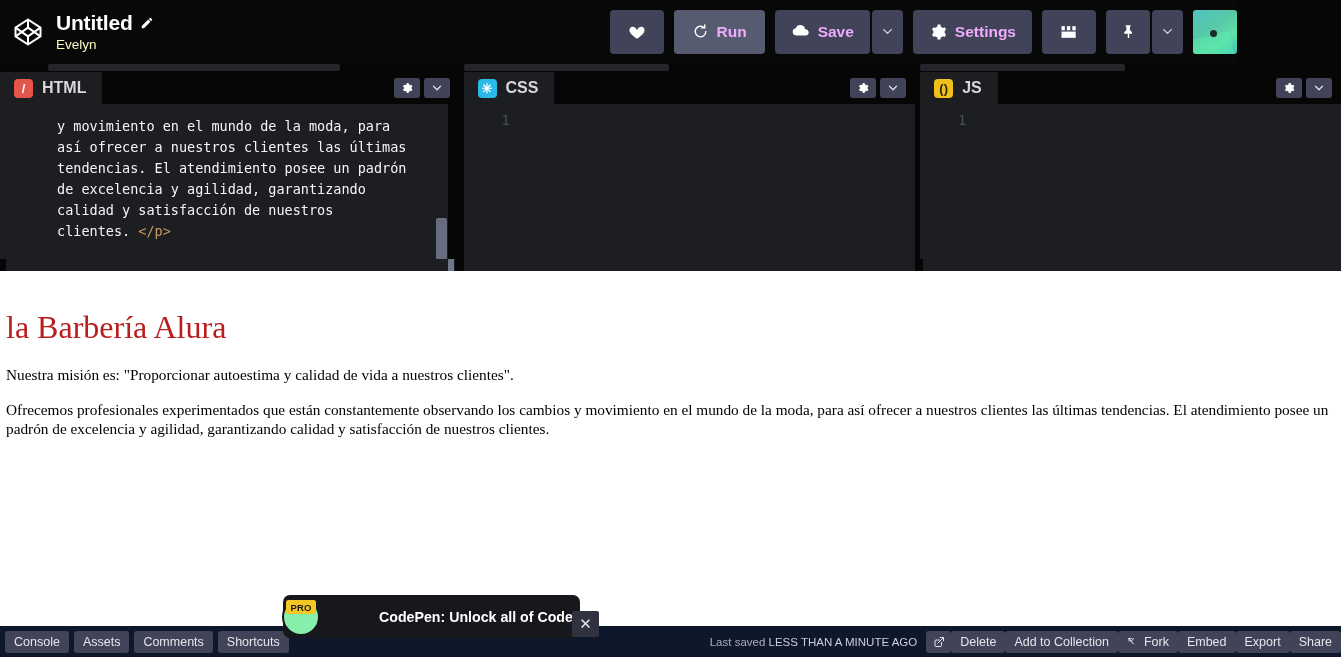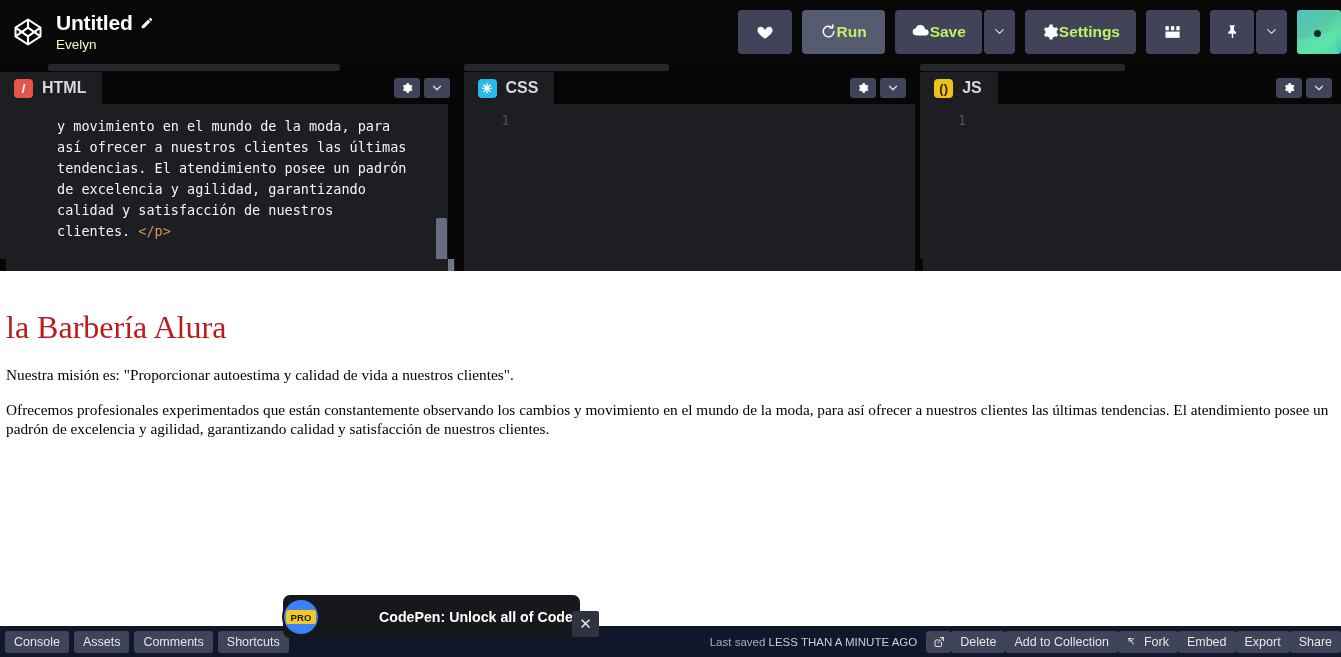--- a/index.html
+++ b/index.html
@@ -6,44 +6,44 @@
   html, body {
     width: 1341px; height: 657px;
     background: #060606;
     font-family: "Liberation Sans", sans-serif;
     overflow: hidden;
   }
   .app { position: relative; width: 1341px; height: 657px; background: #060606; }
 
   
   .header {
-    position: absolute; top: 0; left: 0; width: 1341px; height: 63px;
+    position: absolute; top: 0; left: 0; width: 1237px; height: 63px;
     background: #080808;
     display: flex; align-items: center;
   }
   .logo-wrap { width: 48px; display: flex; justify-content: center; align-items: center; margin-left: 4px; }
   .logo-svg { width: 30px; height: 30px; }
   .title-block { display: flex; flex-direction: column; justify-content: center; margin-left: 4px; }
   .pen-title-row { display: flex; align-items: center; gap: 7px; }
   .pen-title {
     color: #ffffff; font-size: 21px; font-weight: bold; line-height: 24px;
     letter-spacing: -0.2px;
   }
   .pencil-icon { display: inline-flex; width: 14px; height: 14px; color: #fff; }
   .pen-author { color: #fef9c3; font-size: 13.5px; line-height: 17px; margin-top: 1px; }
 
   .header-actions {
     margin-left: auto; display: flex; align-items: center; gap: 10px;
     padding-right: 0px; height: 100%;
   }
   .btn {
-    background: #414458; color: #bef264;
+    background: #414458; color: #f0abfc;
     border: none; border-radius: 4px;
     height: 44px; display: flex; align-items: center; justify-content: center;
-    font-size: 15.5px; font-family: "Liberation Sans", sans-serif;
+    gap: 8px; font-size: 15.5px; font-family: "Liberation Sans", sans-serif;
     cursor: pointer; padding: 0 16px; white-space: nowrap;
   }
   .btn .lbl { font-weight: bold; font-size: 15.5px; }
   .btn-heart { width: 54px; padding: 0; }
   .btn-run { background: #575b70; padding: 0 18px; }
   .btn-group { display: flex; align-items: flex-end; gap: 2px; }
   .btn-caret { width: 31px; padding: 0; }
   .btn-square { width: 54px; padding: 0; }
   .btn-pin { width: 44px; padding: 0; }
   .icon { display: inline-flex; align-items: center; justify-content: center; }
@@ -175,22 +175,22 @@
   
   .pro-ad {
     position: absolute; left: 283px; bottom: 19px;
     width: 297px; height: 43px;
     background: #17181c; border-radius: 7px;
     display: flex; align-items: center;
   }
   .pro-badge {
     position: absolute; left: -1px; top: 3px;
     width: 38px; height: 38px; border-radius: 50%;
-    background: #3b82f6; border: 2px solid #17181c;
-    display: flex; align-items: center; justify-content: center;
+    background: #86efac; border: 2px solid #17181c;
+    display: flex; align-items: flex-start; justify-content: center;
   }
   .pro-chip {
     background: #f4c824; color: #1b1a10; font-size: 9.5px; font-weight: bold;
     border-radius: 2.5px; padding: 1.5px 4px; letter-spacing: 0.2px;
   }
   .pro-text {
     color: #ffffff; font-size: 14.2px; font-weight: bold;
     margin-left: 96px; white-space: nowrap;
   }
   .pro-close {

